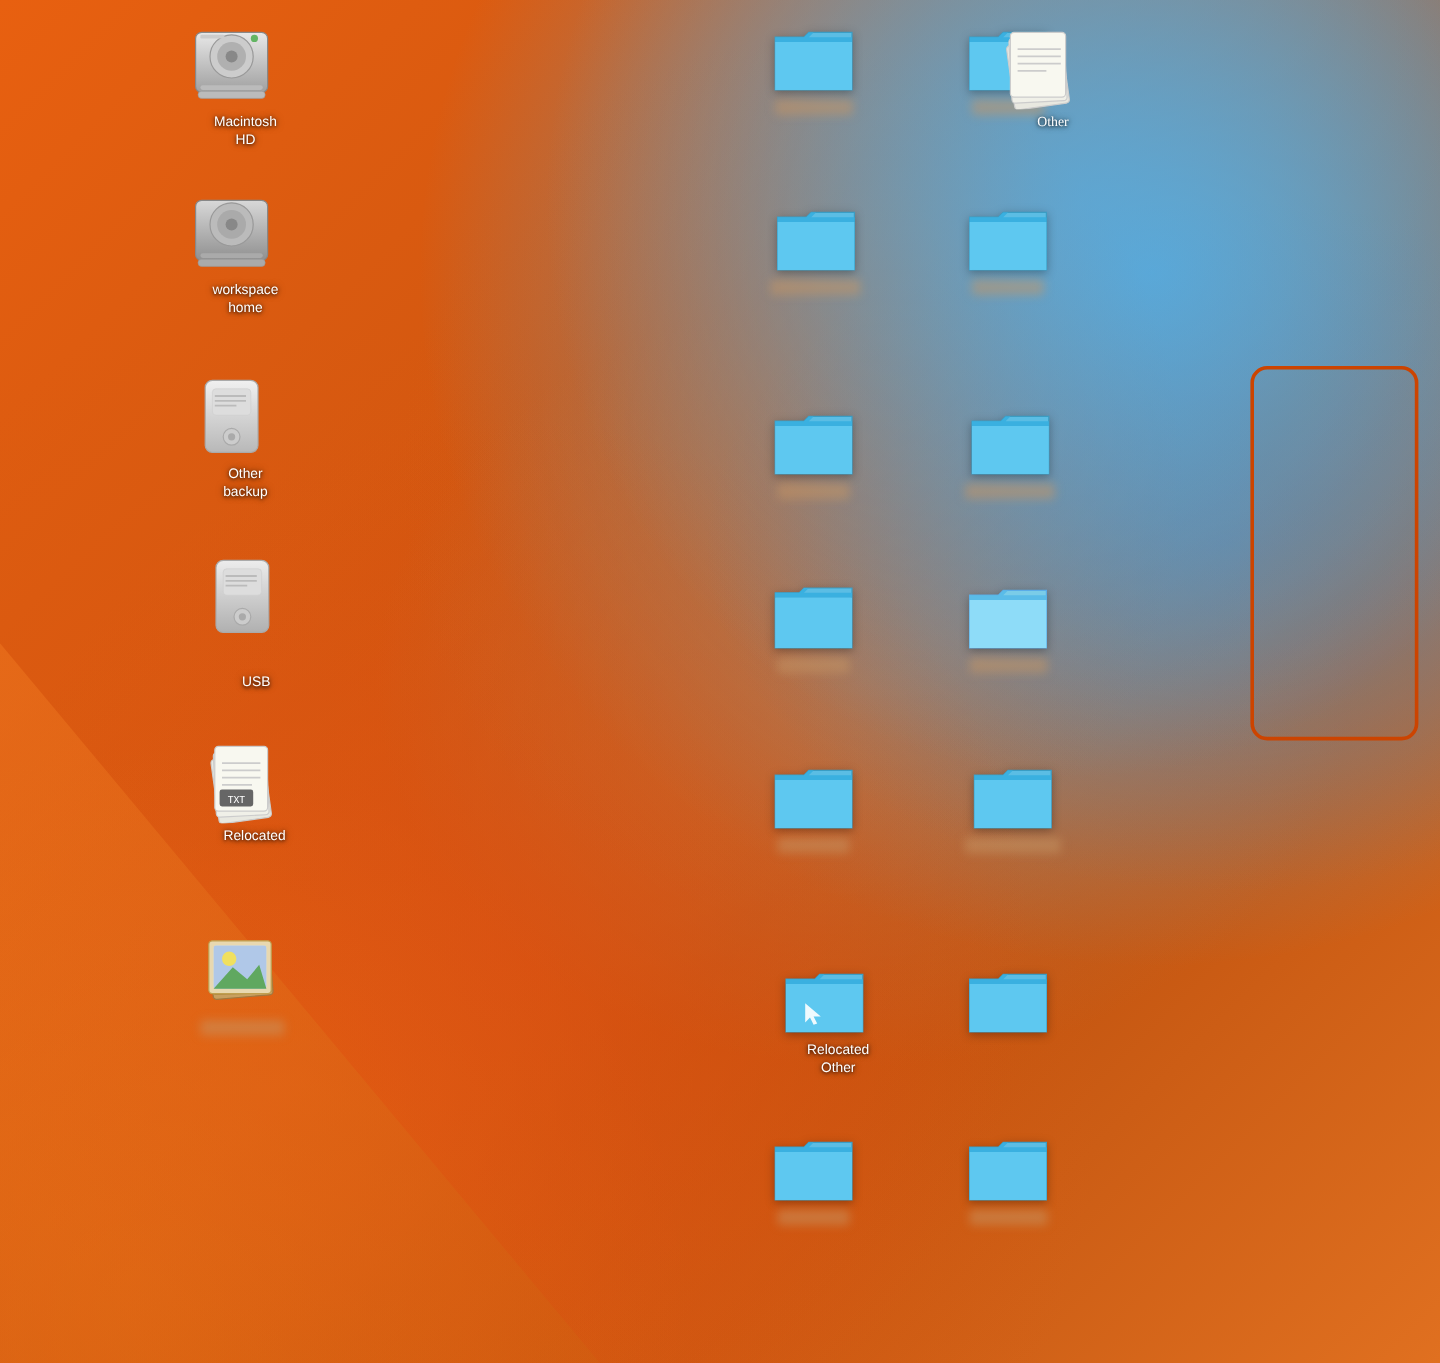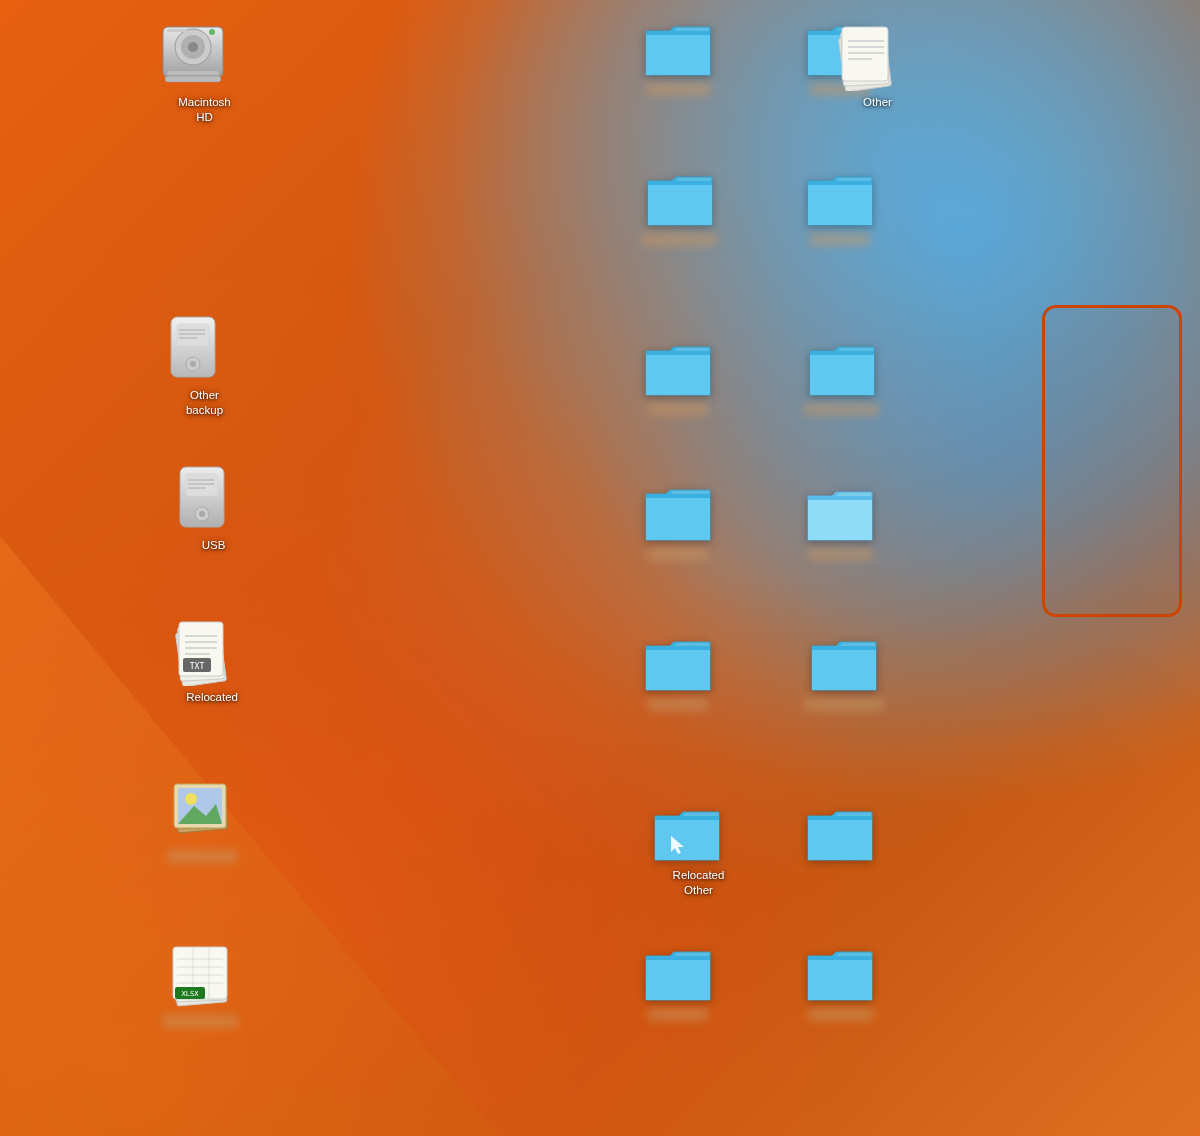--- a/index.html
+++ b/index.html
@@ -135,20 +135,39 @@
         <ellipse cx="36" cy="28" rx="5" ry="5" fill="#888"></ellipse>
         <rect x="10" y="52" width="52" height="4" rx="2" fill="#bbb"></rect>
         <rect x="10" y="10" width="20" height="3" rx="1" fill="#ccc"></rect>
         <circle cx="55" cy="13" r="3" fill="#4a4" opacity="0.8"></circle>
         <rect x="8" y="57" width="56" height="6" rx="3" fill="#bbb" stroke="#999" stroke-width="0.5"></rect>
       </svg>
     </div>
     <span class="icon-label">Macintosh HD</span>
   </div>
 
+  <div class="icon-group" style="right:958px; top:155px;">
+    <div class="icon-img">
+      <svg width="72" height="72" viewBox="0 0 72 72">
+        <defs>
+          <linearGradient id="hddGrad2" x1="0%" y1="0%" x2="0%" y2="100%">
+            <stop offset="0%" style="stop-color:#d8d8d8"></stop>
+            <stop offset="100%" style="stop-color:#909090"></stop>
+          </linearGradient>
+        </defs>
+        <rect x="6" y="8" width="60" height="50" rx="5" fill="url(#hddGrad2)" stroke="#888" stroke-width="1"></rect>
+        <ellipse cx="36" cy="28" rx="18" ry="18" fill="#bbb" stroke="#999" stroke-width="1"></ellipse>
+        <ellipse cx="36" cy="28" rx="12" ry="12" fill="#aaa"></ellipse>
+        <ellipse cx="36" cy="28" rx="5" ry="5" fill="#888"></ellipse>
+        <rect x="10" y="52" width="52" height="4" rx="2" fill="#aaa"></rect>
+        <rect x="8" y="57" width="56" height="6" rx="3" fill="#aaa" stroke="#999" stroke-width="0.5"></rect>
+      </svg>
+    </div>
+    <span class="icon-label">workspace home</span>
+  </div>
 
   <div class="right-col-selection"></div>
 
   <div class="icon-group" style="right:958px; top:308px;">
     <div class="icon-img">
       <svg width="72" height="72" viewBox="0 0 72 72">
         <defs>
           <linearGradient id="removGrad" x1="0%" y1="0%" x2="0%" y2="100%">
             <stop offset="0%" style="stop-color:#f0f0f0"></stop>
             <stop offset="100%" style="stop-color:#b8b8b8"></stop>
@@ -159,21 +178,21 @@
         <line x1="22" y1="18" x2="48" y2="18" stroke="#bbb" stroke-width="1.5"></line>
         <line x1="22" y1="22" x2="48" y2="22" stroke="#bbb" stroke-width="1.5"></line>
         <line x1="22" y1="26" x2="40" y2="26" stroke="#bbb" stroke-width="1.5"></line>
         <circle cx="36" cy="52" r="7" fill="#ccc" stroke="#aaa" stroke-width="1"></circle>
         <circle cx="36" cy="52" r="3" fill="#aaa"></circle>
       </svg>
     </div>
     <span class="icon-label">Other backup</span>
   </div>
 
-  <div class="icon-group" style="right:958px; top:458px;">
+  <div class="icon-group" style="right:958px; top:458px;gap:24px;">
     <div class="icon-img">
       <svg width="72" height="72" viewBox="0 0 72 72">
         <defs>
           <linearGradient id="removGrad2" x1="0%" y1="0%" x2="0%" y2="100%">
             <stop offset="0%" style="stop-color:#ececec"></stop>
             <stop offset="100%" style="stop-color:#b0b0b0"></stop>
           </linearGradient>
         </defs>
         <rect x="14" y="5" width="44" height="60" rx="6" fill="url(#removGrad2)" stroke="#aaa" stroke-width="1"></rect>
         <rect x="20" y="12" width="32" height="22" rx="3" fill="#ddd" stroke="#ccc" stroke-width="0.5"></rect>
@@ -216,40 +235,20 @@
         <rect x="12" y="14" width="44" height="36" rx="2" fill="#f0e8c8"></rect>
 
         <rect x="12" y="14" width="44" height="36" rx="2" fill="#b0c8e8"></rect>
         <ellipse cx="25" cy="25" rx="6" ry="6" fill="#f0e060"></ellipse>
         <polygon points="12,50 28,32 40,42 50,30 56,50" fill="#60a860"></polygon>
       </svg>
     </div>
     <div class="label-blurred" style="width:70px;"></div>
   </div>
 
-  <div class="icon-group" style="right:958px; top:935px;">
-    <div class="icon-img">
-      <svg width="72" height="72" viewBox="0 0 72 72">
-        <rect x="10" y="15" width="50" height="50" rx="3" fill="#e8e8e0" stroke="#ccc" stroke-width="1" transform="rotate(-5,35,40)"></rect>
-        <rect x="10" y="12" width="50" height="50" rx="3" fill="#f0f0e8" stroke="#ccc" stroke-width="1" transform="rotate(-2,35,37)"></rect>
-        <rect x="8" y="8" width="54" height="52" rx="3" fill="#f8f8f0" stroke="#ccc" stroke-width="1"></rect>
-
-        <line x1="12" y1="20" x2="58" y2="20" stroke="#ddd" stroke-width="1"></line>
-        <line x1="12" y1="28" x2="58" y2="28" stroke="#ddd" stroke-width="1"></line>
-        <line x1="12" y1="36" x2="58" y2="36" stroke="#ddd" stroke-width="1"></line>
-        <line x1="12" y1="44" x2="58" y2="44" stroke="#ddd" stroke-width="1"></line>
-        <line x1="28" y1="8" x2="28" y2="60" stroke="#ddd" stroke-width="1"></line>
-        <line x1="44" y1="8" x2="44" y2="60" stroke="#ddd" stroke-width="1"></line>
-
-        <rect x="10" y="48" width="30" height="12" rx="2" fill="#1e7a1e"></rect>
-        <text x="25" y="57" font-size="7" fill="white" text-anchor="middle" font-family="monospace">XLSX</text>
-      </svg>
-    </div>
-    <div class="label-blurred" style="width:75px;"></div>
-  </div>
 
   <div class="icon-group" style="left:800px; top:15px;">
     <div class="icon-img folder-icon">
       <svg width="72" height="60" viewBox="0 0 72 60">
         <path d="M4,12 L28,12 L32,8 L68,8 L68,56 L4,56 Z" fill="#5bbde4" stroke="#3a9dc4" stroke-width="1"></path>
         <path d="M4,16 L68,16 L68,56 L4,56 Z" fill="#5ec8f0"></path>
         <path d="M4,12 L28,12 L32,8 L36,8 L32,12 L68,12 L68,16 L4,16 Z" fill="#3ab0e0"></path>
       </svg>
     </div>
     <div class="label-blurred"></div>
@@ -393,21 +392,21 @@
     <div class="icon-img folder-icon">
       <svg width="72" height="60" viewBox="0 0 72 60">
         <path d="M4,12 L28,12 L32,8 L68,8 L68,56 L4,56 Z" fill="#5bbde4" stroke="#3a9dc4" stroke-width="1"></path>
         <path d="M4,16 L68,16 L68,56 L4,56 Z" fill="#5ec8f0"></path>
         <path d="M4,12 L28,12 L32,8 L36,8 L32,12 L68,12 L68,16 L4,16 Z" fill="#3ab0e0"></path>
       </svg>
     </div>
     <div class="label-blurred" style="width:55px;"></div>
   </div>
 
-  <div class="icon-group" style="left:828px; top:15px;">
+  <div class="icon-group" style="left:828px; top:15px;font-family:Liberation Serif, serif;">
     <div class="icon-img">
       <svg width="68" height="72" viewBox="0 0 68 72">
 
         <rect x="10" y="16" width="46" height="54" rx="3" fill="#e8e8e0" stroke="#ccc" stroke-width="1" transform="rotate(-8,33,43)"></rect>
         <rect x="10" y="12" width="46" height="54" rx="3" fill="#f0f0e8" stroke="#ccc" stroke-width="1" transform="rotate(-3,33,39)"></rect>
         <rect x="10" y="8" width="46" height="54" rx="3" fill="#f8f8f0" stroke="#ccc" stroke-width="1"></rect>
         <line x1="16" y1="22" x2="52" y2="22" stroke="#ccc" stroke-width="1.5"></line>
         <line x1="16" y1="28" x2="52" y2="28" stroke="#ccc" stroke-width="1.5"></line>
         <line x1="16" y1="34" x2="52" y2="34" stroke="#ccc" stroke-width="1.5"></line>
         <line x1="16" y1="40" x2="40" y2="40" stroke="#ccc" stroke-width="1.5"></line>

